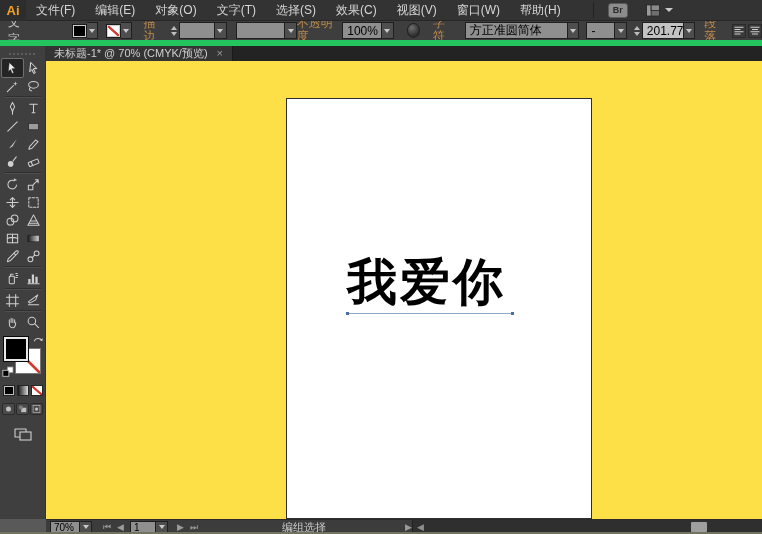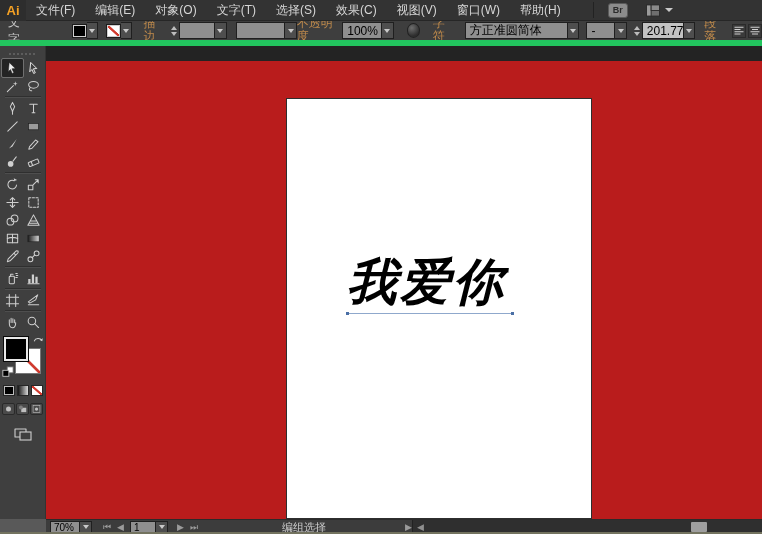--- a/index.html
+++ b/index.html
@@ -80,21 +80,21 @@
   .cgn.color{background:#000;box-shadow:inset 0 0 0 1px #bdbdbd;}
   .cgn.gradient{background:linear-gradient(90deg,#161616,#d8d8d8);}
   .cgn.none{background:linear-gradient(to top right,#fff 40%,#d23b2f 44%,#d23b2f 56%,#fff 60%);}
   .modes-row{display:flex;justify-content:center;gap:1px;margin-top:7px;}
   .mode-btn{width:13px;height:12px;background:#4a4a4a;border:1px solid #2a2a2a;border-radius:2px;
     display:flex;align-items:center;justify-content:center;}
   .mode-btn svg{width:11px;height:10px;}
   .screen-mode{display:flex;justify-content:center;margin-top:12px;}
   .screen-mode svg{width:20px;height:15px;}
   
-  .canvas-area{position:absolute;left:46px;top:61px;right:0;bottom:15px;background:#b91c1c;overflow:hidden;font-style:italic;}
+  .canvas-area{position:absolute;left:46px;top:61px;right:0;bottom:15px;background:#fde047;overflow:hidden;}
   .artboard{position:absolute;left:240px;top:37px;width:306px;height:421px;background:#ffffff;
     border:1px solid #2e2e2e;}
   .art-text{position:absolute;left:60px;top:158px;width:190px;color:#000;
     font-family:"DejaVu Sans","Liberation Sans",sans-serif;font-weight:bold;font-size:50px;
     letter-spacing:3px;white-space:nowrap;line-height:1;}
   .baseline{position:absolute;left:60px;top:214px;width:166px;height:1px;background:#8fa8cc;}
   .anchor{position:absolute;width:3px;height:3px;background:#4a6fa5;top:-1px;}
   .anchor.left{left:-1px;} .anchor.right{right:-1px;}
   
   .status-bar{position:absolute;left:46px;right:0;bottom:0;height:15px;background:#3c3c3c;
@@ -193,20 +193,24 @@
     </span>
   <span class="align-icon" style="margin-left:2px">
     <svg viewBox="0 0 16 16">
         <path class="s2" d="M2 3h12M4 6h8M2 9h12M4 12h8"></path>
       </svg>
     </span>
 </div>
 
 <div class="tab-bar">
   <span class="panel-collapse">«</span>
+  <div class="doc-tab">
+    <span>未标题-1* @ 70% (CMYK/预览)</span>
+    <span class="tab-close">×</span>
+  </div>
 </div>
 
 <div class="tools-dock">
   <div class="dock-grip"></div>
   <div class="tools-grid" id="tools-grid">
       <div class="tool active">
         <svg viewBox="0 0 16 16">
           <path d="M4.5 1.5 11 8l-3.6.3 2 4.2-1.7.8-1.9-4.2-2.3 2.4z" fill="#ededed" stroke="#1a1a1a" stroke-width=".5"></path>
         </svg>
       </div>

